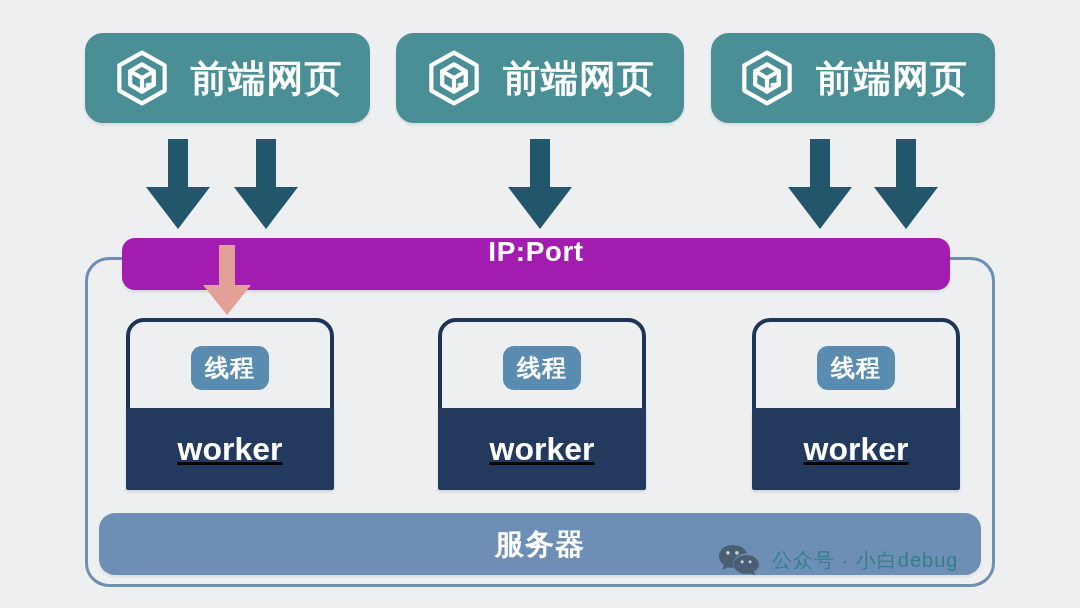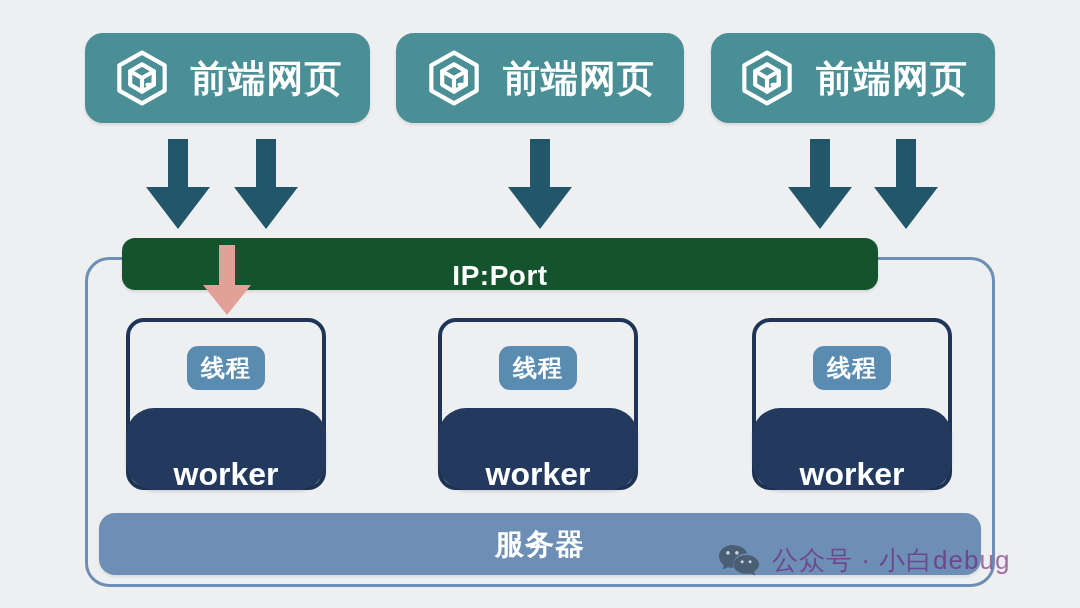--- a/index.html
+++ b/index.html
@@ -85,45 +85,46 @@
     background: transparent;
     box-sizing: border-box;
     z-index: 1;
   }
 
   
   .ipport-bar {
     position: absolute;
     left: 122px;
     top: 238px;
-    width: 756px;
+    width: 828px;
     height: 52px;
-    background: #14532d;
+    background: #a21caf;
     border-radius: 13px;
     display: flex;
-    align-items: flex-end;
+    align-items: flex-start;
     justify-content: center;
     z-index: 5;
     box-shadow: 0 2px 3px rgba(0,0,0,0.10);
   }
   .ipport-label {
     color: #ffffff;
     font-size: 28px;
     font-weight: 700;
     letter-spacing: 0.5px;
     line-height: 1;
   }
 
   
   .worker-group {
     position: absolute;
     top: 318px;
     width: 200px;
     height: 172px;
     z-index: 3;
+    padding-left: 8px;
   }
   .worker-group.w1 { left: 126px; }
   .worker-group.w2 { left: 438px; }
   .worker-group.w3 { left: 752px; }
 
   .worker-outline {
     position: absolute;
     left: 0; top: 0;
     width: 100%;
     height: 100%;
@@ -155,26 +156,27 @@
     letter-spacing: 1px;
   }
 
   .worker-box {
     position: absolute;
     left: 0;
     top: 90px;
     width: 100%;
     height: 82px;
     background: #233a5e;
-    border-radius: 28px;
-    display: flex;
-    align-items: flex-end;
+    border-radius: 2px;
+    display: flex;
+    align-items: center;
     justify-content: center;
     z-index: 3;
     box-shadow: 0 2px 3px rgba(0,0,0,0.12);
+    text-decoration: underline;
   }
   .worker-label {
     color: #ffffff;
     font-size: 32px;
     font-weight: 700;
     line-height: 1;
   }
 
   
   .server-bar {
@@ -207,22 +209,22 @@
     left: 718px;
     top: 543px;
     display: flex;
     align-items: center;
     gap: 12px;
     z-index: 8;
     white-space: nowrap;
   }
   .wechat-icon { width: 42px; height: 34px; display:block; flex:0 0 auto; }
   .watermark-bottom-text {
-    font-size: 26px;
-    color: #701a75;
+    font-size: 20px;
+    color: #0f766e;
     opacity: 0.62;
     line-height: 1;
     letter-spacing: 1px;
   }
 </style>
 </head>
 <body>
 
 <div id="canvas">
 

